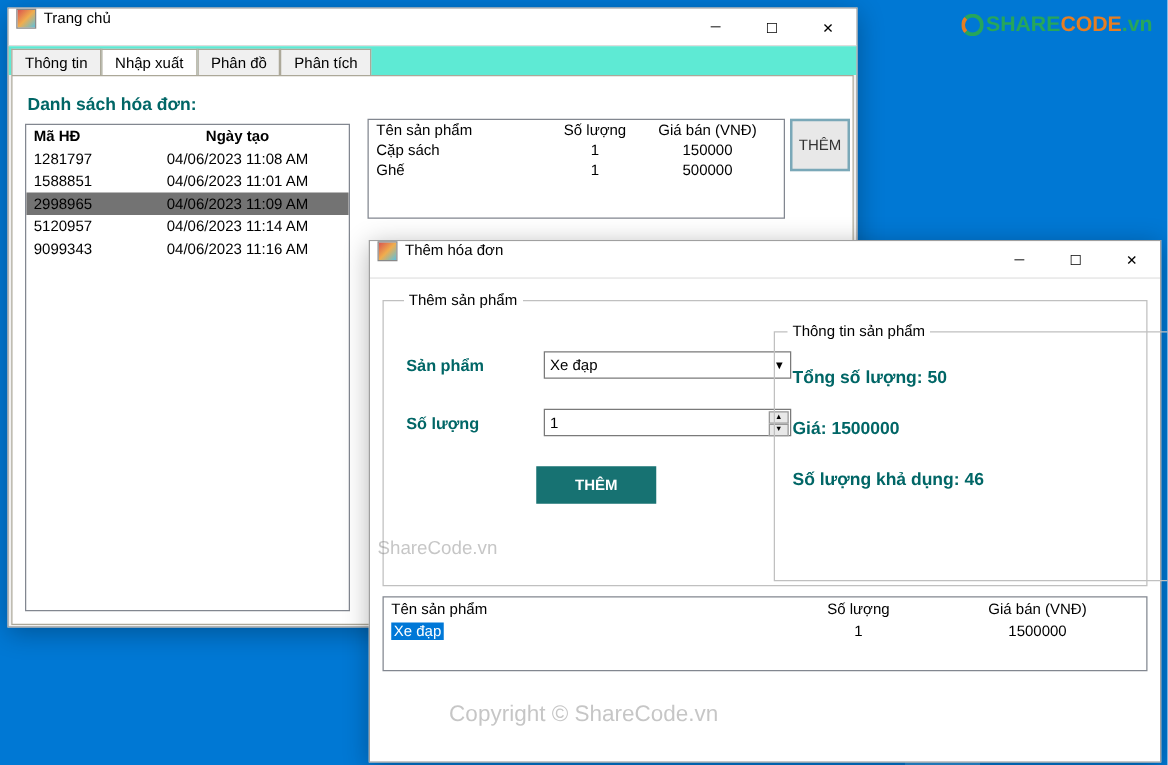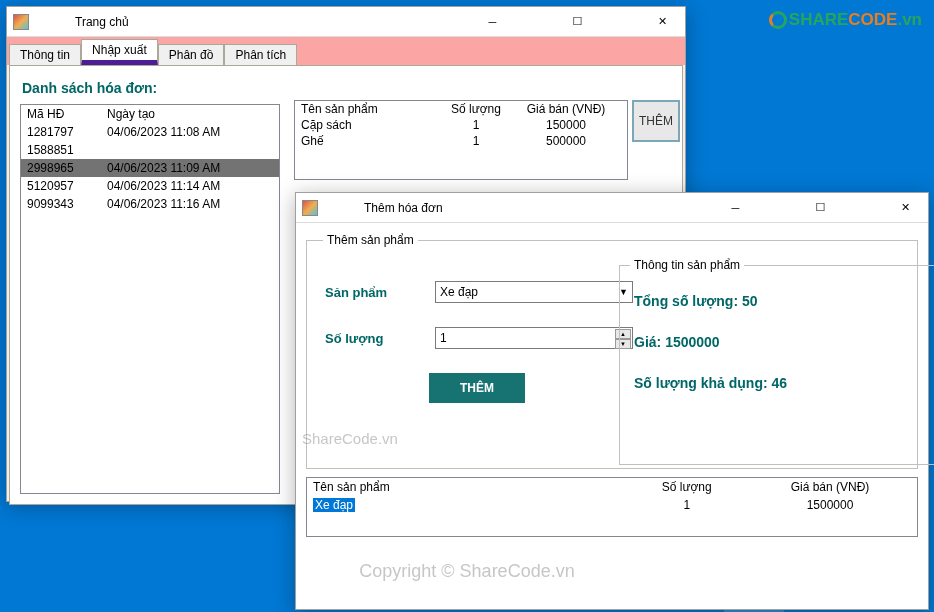--- a/index.html
+++ b/index.html
@@ -64,58 +64,55 @@
     .window {
       position: absolute;
       background: #f0f0f0;
       border: 1px solid #a0a0a0;
       box-shadow: 0 4px 20px rgba(0,0,0,0.3);
     }
     .titlebar {
       height: 30px;
       background: #fff;
       display: flex;
-      align-items: center;
       border-bottom: 1px solid #ddd;
-      gap: 40px;
     }
     .titlebar .icon {
       width: 16px; height: 16px;
       margin: 0 6px;
       background: linear-gradient(135deg, #d9534f 0%, #f0ad4e 50%, #5bc0de 100%);
       border: 1px solid #888;
     }
     .titlebar .title { flex: 1; font-size: 12px; }
     .titlebar .ctrl {
       width: 45px; height: 30px;
       display: flex; align-items: center; justify-content: center;
       font-family: "Segoe UI Symbol", sans-serif;
       font-size: 11px;
     }
 
     
     .win-main { left: 6px; top: 6px; width: 680px; height: 496px; z-index: 10; }
     .tabstrip {
       display: flex;
       padding: 2px 2px 0 2px;
-      background: #fca5a5;
-      align-items: flex-end;
+      background: #5eead4;
     }
     .tab {
       padding: 3px 10px;
       border: 1px solid #aca899;
       border-bottom: none;
       background: #f0f0f0;
       font-size: 12px;
       margin-right: 0;
       position: relative;
     }
     .tab.active {
       background: #fff;
-      border-bottom: 6px solid #4c1d95;
+      border-bottom: 1px solid #4c1d95;
       margin-bottom: -1px;
     }
     .tabcontent {
       background: #fff;
       border: 1px solid #aca899;
       margin: 0 2px 2px 2px;
       height: calc(100% - 54px);
       padding: 10px;
       position: relative;
     }
@@ -130,24 +127,24 @@
       height: 390px;
       border: 1px solid #828790;
       background: #fff;
       overflow: hidden;
     }
     .listhead, .listrow {
       display: flex;
       font-size: 12px;
       padding: 2px 6px;
     }
-    .listhead { font-weight: normal; }
+    .listhead { font-weight: bold; }
     .listrow.sel { background: #737373; }
     .c-id { width: 80px; }
-    .c-dt { flex: 1; }
+    .c-dt { flex: 1; text-align: center; }
 
     .grid1 {
       position: absolute;
       left: 284px; top: 34px;
       width: 334px; height: 80px;
       border: 1px solid #828790;
       background: #fff;
       font-size: 12px;
     }
     .gh, .gr { display: flex; padding: 1px 6px; }
@@ -309,20 +306,21 @@
       <div class="listhead">
         <div class="c-id">Mã HĐ</div>
         <div class="c-dt">Ngày tạo</div>
       </div>
       <div class="listrow">
           <div class="c-id">1281797</div>
           <div class="c-dt">04/06/2023 11:08 AM</div>
         </div>
       <div class="listrow">
           <div class="c-id">1588851</div>
+          <div class="c-dt">04/06/2023 11:01 AM</div>
         </div>
       <div class="listrow sel">
           <div class="c-id">2998965</div>
           <div class="c-dt">04/06/2023 11:09 AM</div>
         </div>
       <div class="listrow">
           <div class="c-id">5120957</div>
           <div class="c-dt">04/06/2023 11:14 AM</div>
         </div>
       <div class="listrow">

